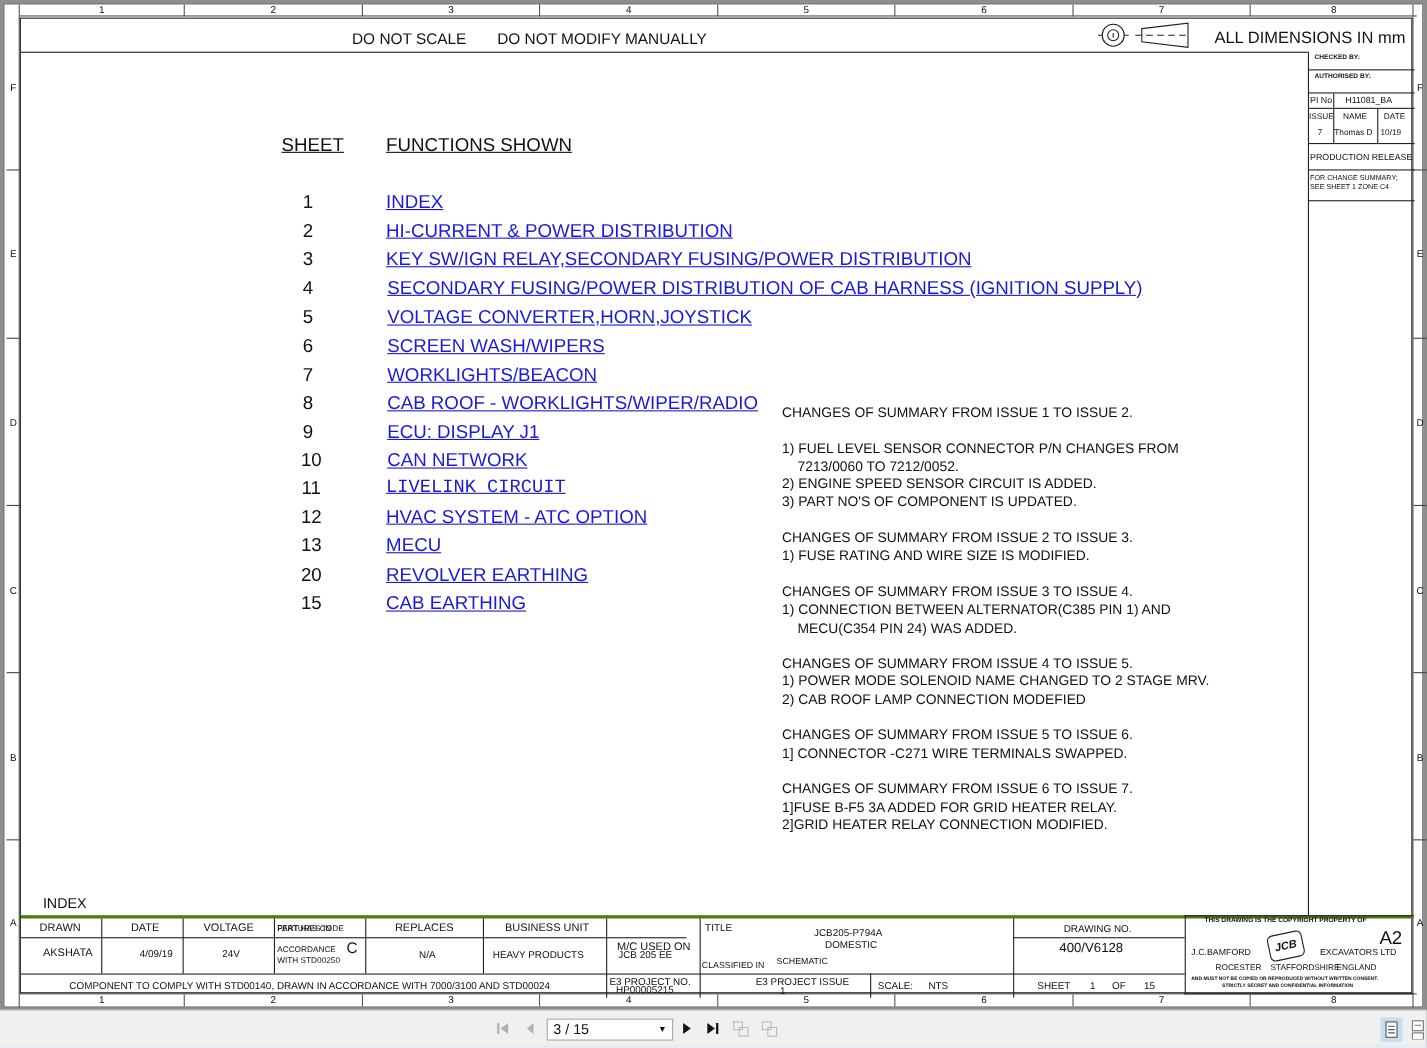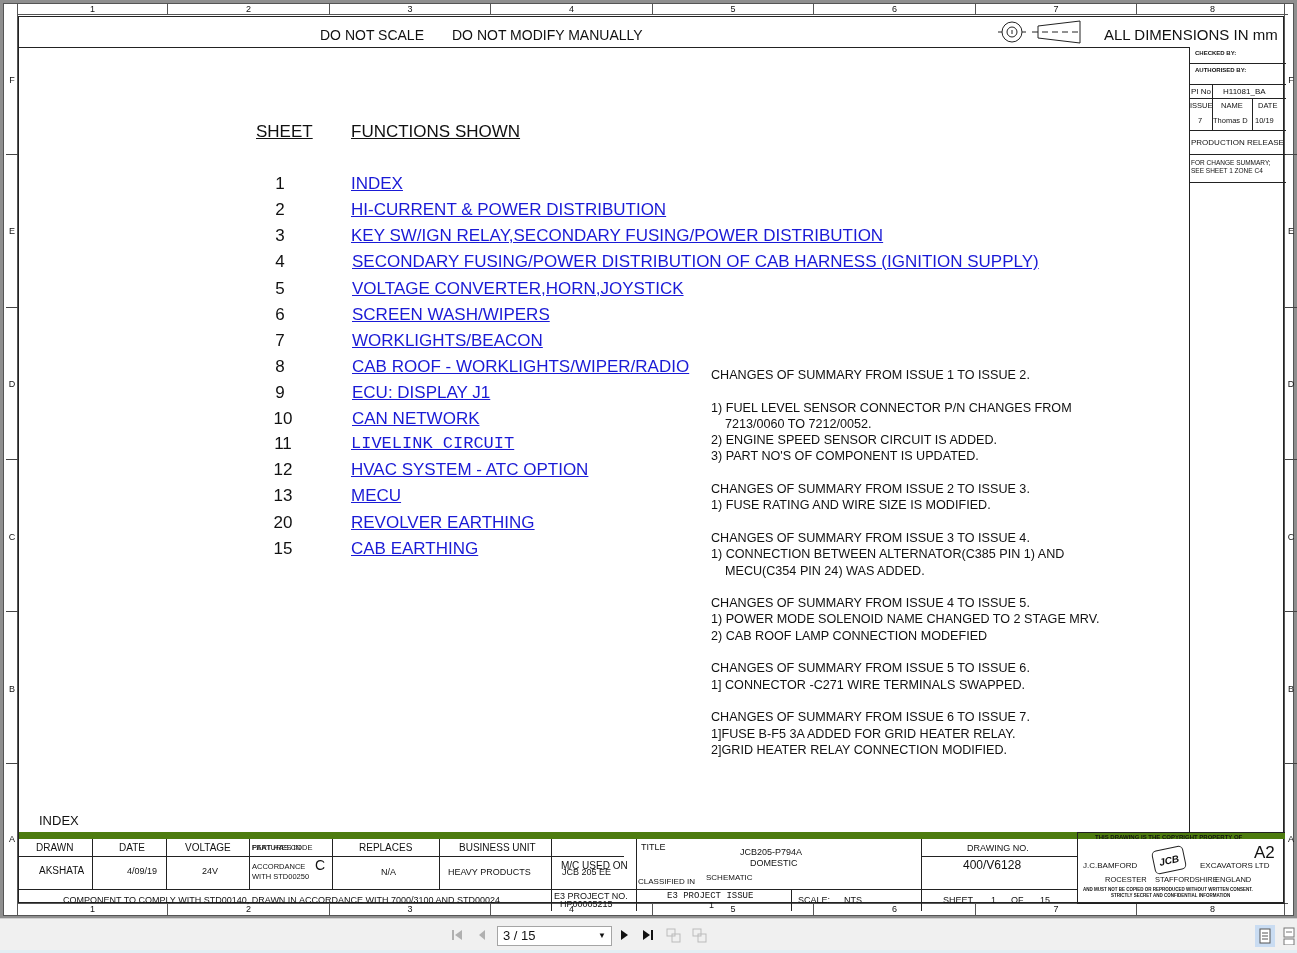--- a/index.html
+++ b/index.html
@@ -21,21 +21,21 @@
     .header-line { position: absolute; left: 0; top: 30px; width: 1170px; height: 1px; background: #222; }
     .hdr-text { position: absolute; top: 10px; font-size: 14px; }
     .sheet-hdr { position: absolute; font-size: 17px; text-decoration: underline; color: #111; }
     .idx-num { position: absolute; font-size: 17px; width: 40px; text-align: center; }
     .idx-link { position: absolute; font-size: 17px; color: #1a1ad6; text-decoration: underline; white-space: nowrap; cursor: pointer; }
     .changes { position: absolute; left: 692px; top: 350px; font-size: 12.6px; line-height: 16.3px; white-space: pre; }
     
     .rcol { position: absolute; left: 1170px; top: 30px; width: 96px; height: 785px; border-left: 1px solid #222; }
     .rbox { position: absolute; left: 0; width: 96px; border-bottom: 1px solid #222; font-size: 6px; font-weight: bold; padding-left: 5px; }
     
-    .tb { position: absolute; left: 0; top: 815px; width: 1266px; height: 56px; border-top: 7px solid #4d7c0f; }
+    .tb { position: absolute; left: 0; top: 815px; width: 1266px; height: 56px; border-top: 3px solid #4d7c0f; }
     .hline { position: absolute; height: 1px; background: #222; }
     .vline { position: absolute; width: 1px; background: #222; }
     .t10 { font-size: 10px; position: absolute; white-space: nowrap; }
     .t9 { font-size: 9px; position: absolute; white-space: nowrap; }
     .t8 { font-size: 8px; position: absolute; white-space: nowrap; }
     .t7 { font-size: 7.5px; position: absolute; white-space: nowrap; line-height: 9px; }
     .t5 { font-size: 5.5px; position: absolute; white-space: nowrap; font-weight: bold; }
     .copybox { position: absolute; left: 1058px; top: 815px; width: 208px; height: 72px; border: 1.5px solid #222; border-right: none; }
     
     .toolbar { position: absolute; left: 0; top: 918px; width: 1297px; height: 35px; background: #f0f0f0; border-top: 1px solid #d0d0d0; }
@@ -267,21 +267,21 @@
         <span class="t9" style="left:721px;top:8px;">JCB205-P794A</span>
         <span class="t9" style="left:731px;top:19px;">DOMESTIC</span>
         <span class="t8" style="left:619px;top:38px;">CLASSIFIED IN</span>
         <span class="t8" style="left:687px;top:34px;">SCHEMATIC</span>
 
         <span class="t9" style="left:44px;top:56px;">COMPONENT TO COMPLY WITH STD00140, DRAWN IN ACCORDANCE WITH 7000/3100 AND STD00024</span>
 
         <span class="t9" style="left:535px;top:52px;">E3 PROJECT NO.</span>
         <span class="t9" style="left:541px;top:60px;">HP00005215</span>
 
-        <span class="t9" style="left:648px;top:52px;font-family:Liberation Mono, monospace;">E3 PROJECT ISSUE</span>
+        <span class="t9" style="left:668px;top:52px;">E3 PROJECT ISSUE</span>
         <span class="t9" style="left:690px;top:61px;">1</span>
 
         <span class="t9" style="left:779px;top:56px;">SCALE:</span>
         <span class="t9" style="left:825px;top:56px;">NTS</span>
 
         <span class="t9" style="left:948px;top:4px;">DRAWING NO.</span>
         <span class="abs" style="left:944px;top:19px;font-size:12px;">400/V6128</span>
 
         <span class="t9" style="left:924px;top:56px;">SHEET</span>
         <span class="t9" style="left:972px;top:56px;">1</span>

